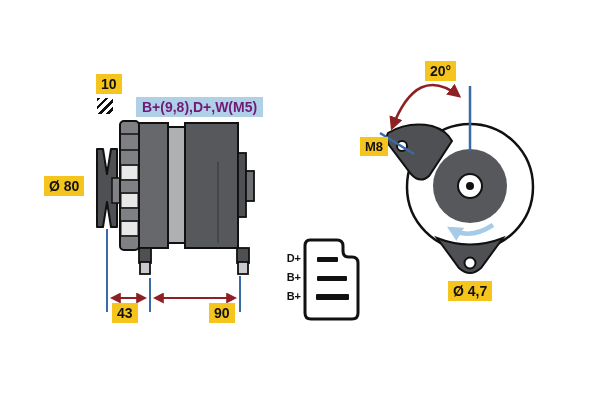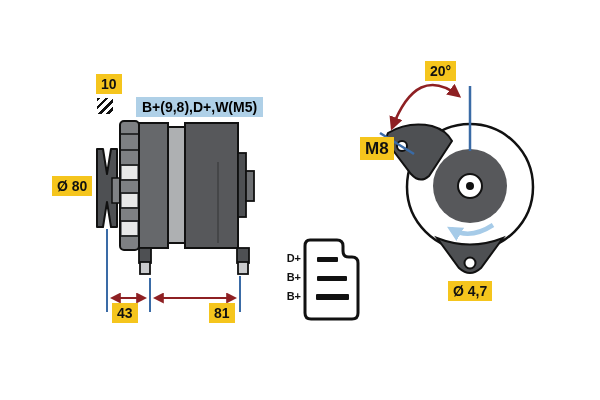--- a/index.html
+++ b/index.html
@@ -6,23 +6,23 @@
   .stage {
     position:relative; width:600px; height:400px; background:#ffffff;
     font-family:"Liberation Sans", sans-serif; overflow:hidden;border-radius:9px;
   }
   .stage svg { position:absolute; left:0; top:0; }
   .tag {
     position:absolute; background:#F5C51D; color:#111;
     font-weight:bold; font-size:14px; line-height:1;
     padding:3px 5px; white-space:nowrap;
   }
-  .tag.small { font-size:17px; }
+  .tag.small { font-size:13px; }
   .bluebar {
-    position:absolute; background:#AFD0E7; color:#000000;
+    position:absolute; background:#AFD0E7; color:#701a75;
     font-weight:bold; font-size:14px; line-height:1;
     padding:3px 6px; white-space:nowrap;
   }
   .pin-label {
     position:absolute; color:#111; font-weight:bold; font-size:11px;
     line-height:1; width:18px; text-align:right;
   }
   .hatch {
     position:absolute; width:16px; height:16px;
     background:repeating-linear-gradient(135deg,#111 0 2.6px,#fff 2.6px 5.8px);
@@ -119,25 +119,25 @@
       <path d="M459,96 Q417,63 392,128" stroke="#8E2023" stroke-width="2.5" fill="none" marker-start="url(#arr-red)" marker-end="url(#arr-red)"></path>
     </g>
   </svg>
 
   <div class="tag" style="left:96px; top:74px;">10</div>
 
   <div class="hatch" style="left:97px; top:98px;"></div>
 
   <div class="bluebar" style="left:136px; top:97px;">B+(9,8),D+,W(M5)</div>
 
-  <div class="tag" style="left:52px; top:176px;">Ø 80</div>
+  <div class="tag" style="left:44px; top:176px;">Ø 80</div>
 
   <div class="tag" style="left:112px; top:303px;">43</div>
 
-  <div class="tag" style="left:209px; top:303px;">81</div>
+  <div class="tag" style="left:209px; top:303px;">90</div>
 
   <div class="pin-label" style="left:283px; top:253px;">D+</div>
   <div class="pin-label" style="left:283px; top:272px;">B+</div>
   <div class="pin-label" style="left:283px; top:291px;">B+</div>
 
   <div class="tag" style="left:425px; top:61px;">20°</div>
 
   <div class="tag small" style="left:360px; top:137px;">M8</div>
 
   <div class="tag" style="left:448px; top:281px;">Ø 4,7</div>

